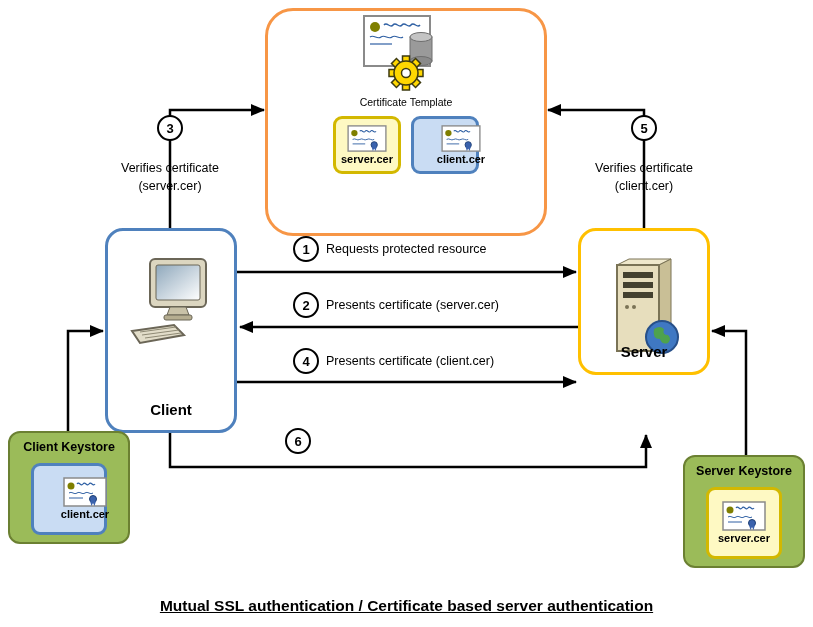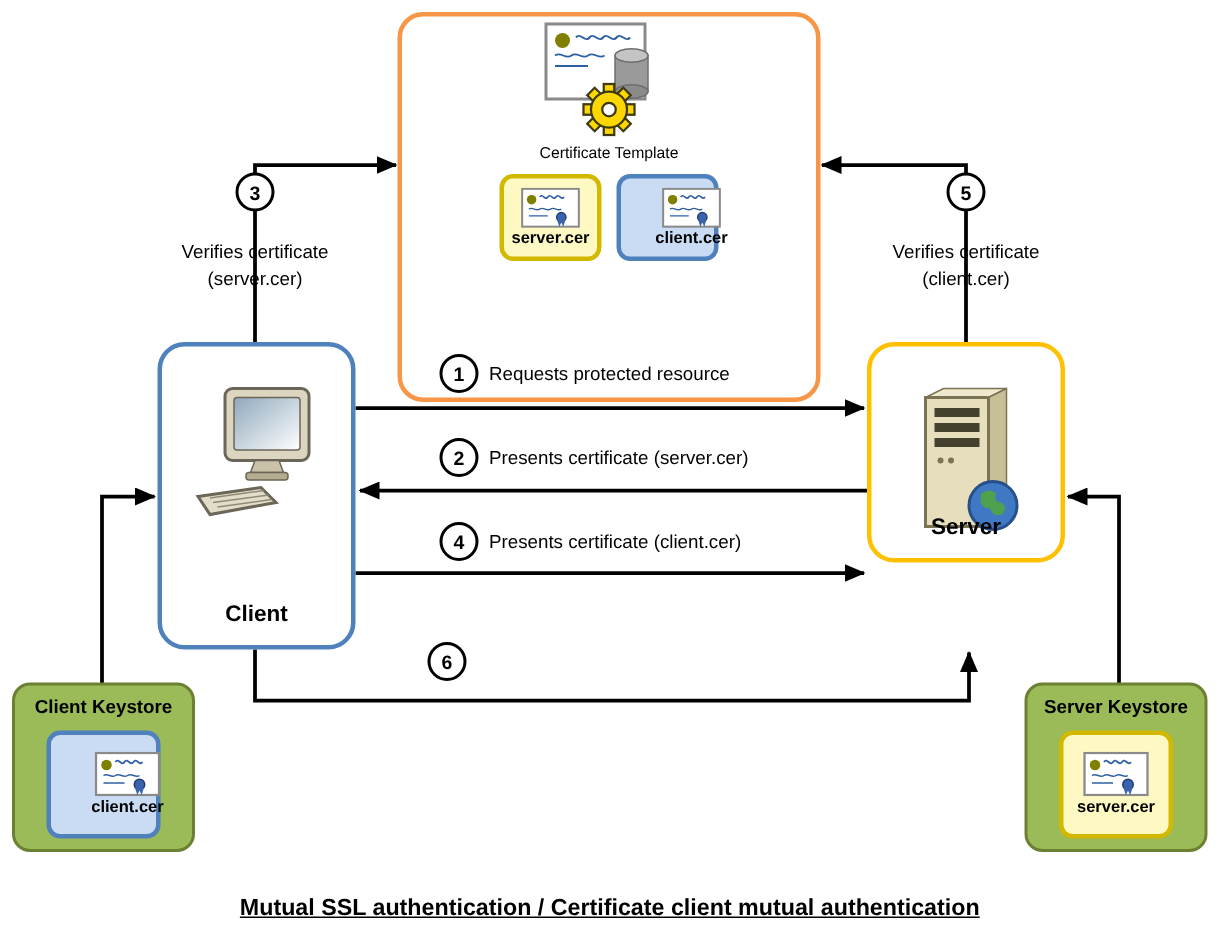--- a/index.html
+++ b/index.html
@@ -4,40 +4,40 @@
 <style>
   * { box-sizing: border-box; margin: 0; padding: 0; }
   body { background: #fff; font-family: "Liberation Sans", sans-serif; color:#000; }
   .canvas { position: relative; width: 813px; height: 627px; background: #fff; overflow: hidden; }
 
   .arrows { position: absolute; left:0; top:0; width:813px; height:627px; z-index: 1; }
 
   .box { position: absolute; background: #fff; z-index: 2; }
 
   
-  .ca { left:265px; top:8px; width:282px; height:260px; border:3px solid #f79646; border-radius:17px; }
+  .ca { left:265px; top:8px; width:282px; height:228px; border:3px solid #f79646; border-radius:28px; }
   .ca-template { position:absolute; left:50%; top:2px; transform:translateX(-50%); }
   .ca-template-label { position:absolute; top:85px; left:0; width:100%; text-align:center; font-size:10.5px; }
   .ca-certs { position:absolute; top:105px; left:0; width:100%; display:flex; justify-content:center; gap:10px; }
   .cert-badge { width:68px; height:58px; border-radius:9px; display:flex; flex-direction:column; align-items:center; justify-content:center; gap:1px; }
   .cert-badge.yellow { background:#fef9c3; border:3px solid #d3b800; }
   .cert-badge.blue   { background:#c9dcf3; border:3px solid #4f81bd;padding-left:32px; }
   .cert-label { font-weight:bold; font-size:11px; line-height:1.1; }
   .ca-label { position:absolute; top:176px; left:0; width:100%; text-align:center; font-weight:bold; font-size:15px; }
 
   
   .node { border-radius:18px; }
   .client { left:105px; top:228px; width:132px; height:205px; border:3px solid #4f81bd; }
   .server { left:578px; top:228px; width:132px; height:147px; border:3px solid #ffc000; }
   .node-icon { position:absolute; top:26px; left:0; width:100%; display:flex; justify-content:center; }
   .node-label { position:absolute; bottom:12px; left:0; width:100%; text-align:center; font-weight:bold; font-size:15px; }
 
   
   .keystore { width:122px; height:113px; background:#9bbb59; border:2px solid #6b8032; border-radius:12px; }
-  .ks-client { left:8px; top:455px; }
+  .ks-client { left:8px; top:431px; }
   .ks-server { left:683px; top:455px; }
   .ks-label { position:absolute; top:7px; left:0; width:100%; text-align:center; font-weight:bold; font-size:12.5px; }
   .ks-badge { position:absolute; left:50%; transform:translateX(-50%); top:30px; width:76px; height:72px; }
 
   
   .circle { position:absolute; width:26px; height:26px; border:2px solid #000; border-radius:50%; background:#fff;
             display:flex; align-items:center; justify-content:center; font-weight:bold; font-size:13px; z-index:3; }
   .step-label { position:absolute; font-size:12.5px; z-index:3; white-space:nowrap; }
   .verify-label { position:absolute; width:100px; text-align:center; font-size:12.5px; line-height:1.4; z-index:3; }
 
@@ -199,15 +199,15 @@
   <div class="step-label" style="left:326px; top:242px;">Requests protected resource</div>
 
   <div class="circle" style="left:293px; top:292px;">2</div>
   <div class="step-label" style="left:326px; top:298px;">Presents certificate (server.cer)</div>
 
   <div class="circle" style="left:293px; top:348px;">4</div>
   <div class="step-label" style="left:326px; top:354px;">Presents certificate (client.cer)</div>
 
   <div class="circle" style="left:285px; top:428px;">6</div>
 
-  <div class="title">Mutual SSL authentication / Certificate client mutual authentication</div>
+  <div class="title">Mutual SSL authentication / Certificate based server authentication</div>
 
 </div>
 
 </body></html>

